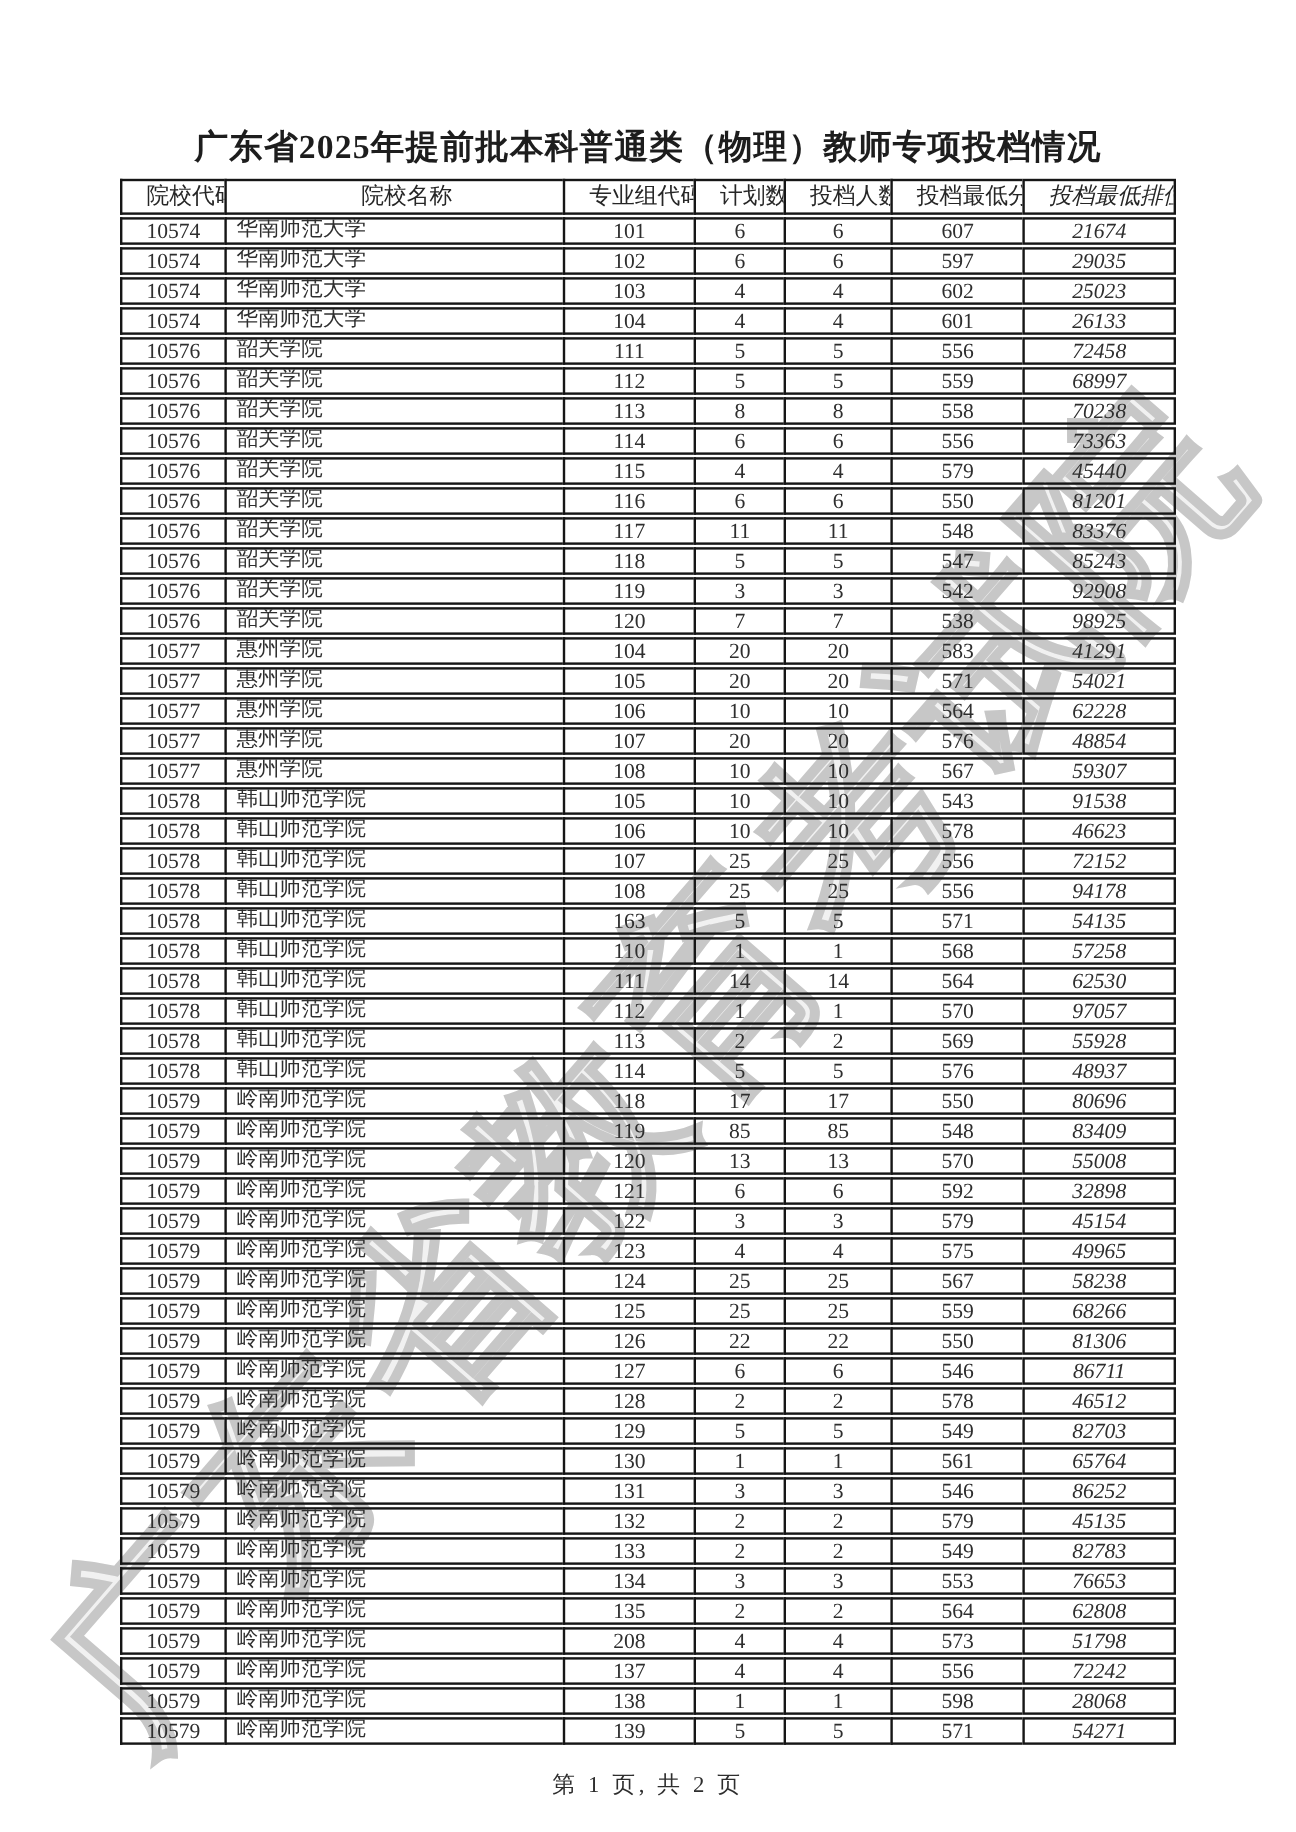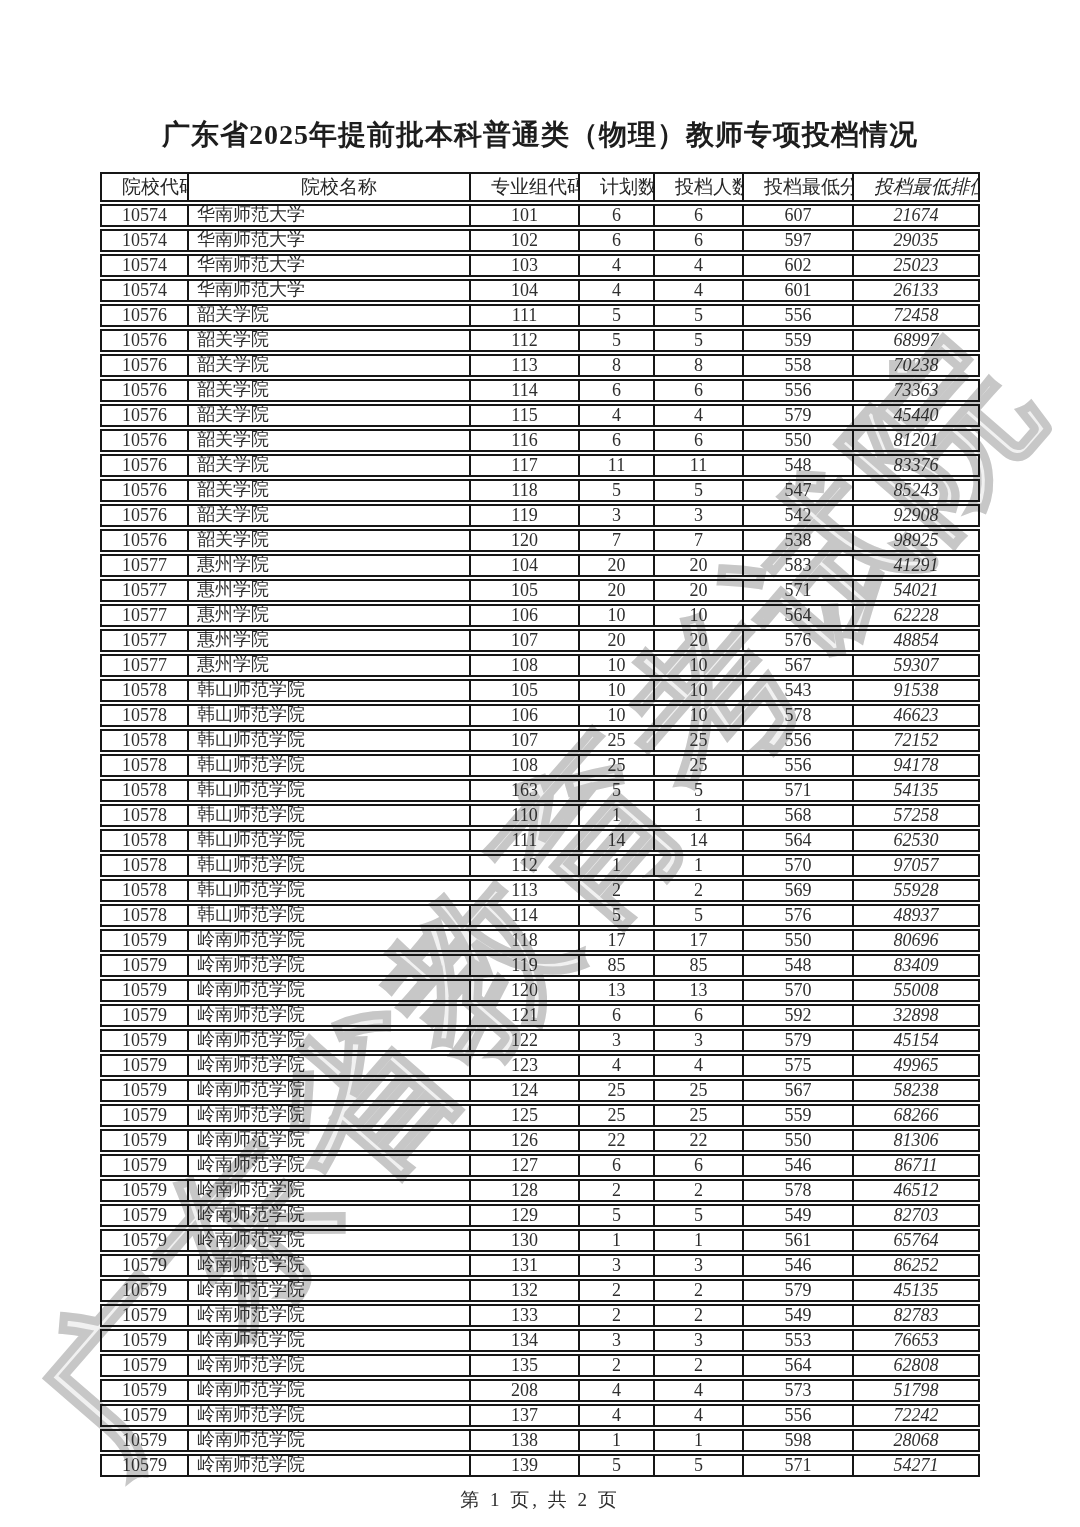--- a/index.html
+++ b/index.html
@@ -32,21 +32,21 @@
     white-space: nowrap;
     color: rgba(205, 205, 205, 0.28);
     -webkit-text-stroke: 3px #c7c7c7;
     z-index: 0;
     pointer-events: none;
     user-select: none;
   }
   .title {
     position: relative;
     z-index: 2;
-    margin: 16px;
+    margin: 4px;
     padding-top: 100px;
     text-align: center;
     font-size: 28px;
     font-weight: bold;
     color: #1d1d1d;
     letter-spacing: 1px;
   }
   table.grid {
     position: relative;
     z-index: 2;
@@ -88,21 +88,21 @@
     color: #2e2e2e;
   }
   .grid td:nth-child(2) {
     text-align: left;
     padding-left: 8px;
     font-family: Liberation Mono, monospace;
   }
   .footer {
     position: relative;
     z-index: 2;
-    margin-top: 8px;
+    margin-top: 18px;
     text-align: center;
     font-size: 19px;
     color: #2e2e2e;
     letter-spacing: 3px;
   }
 </style>
 </head>
 <body>
 
 <div class="page">

